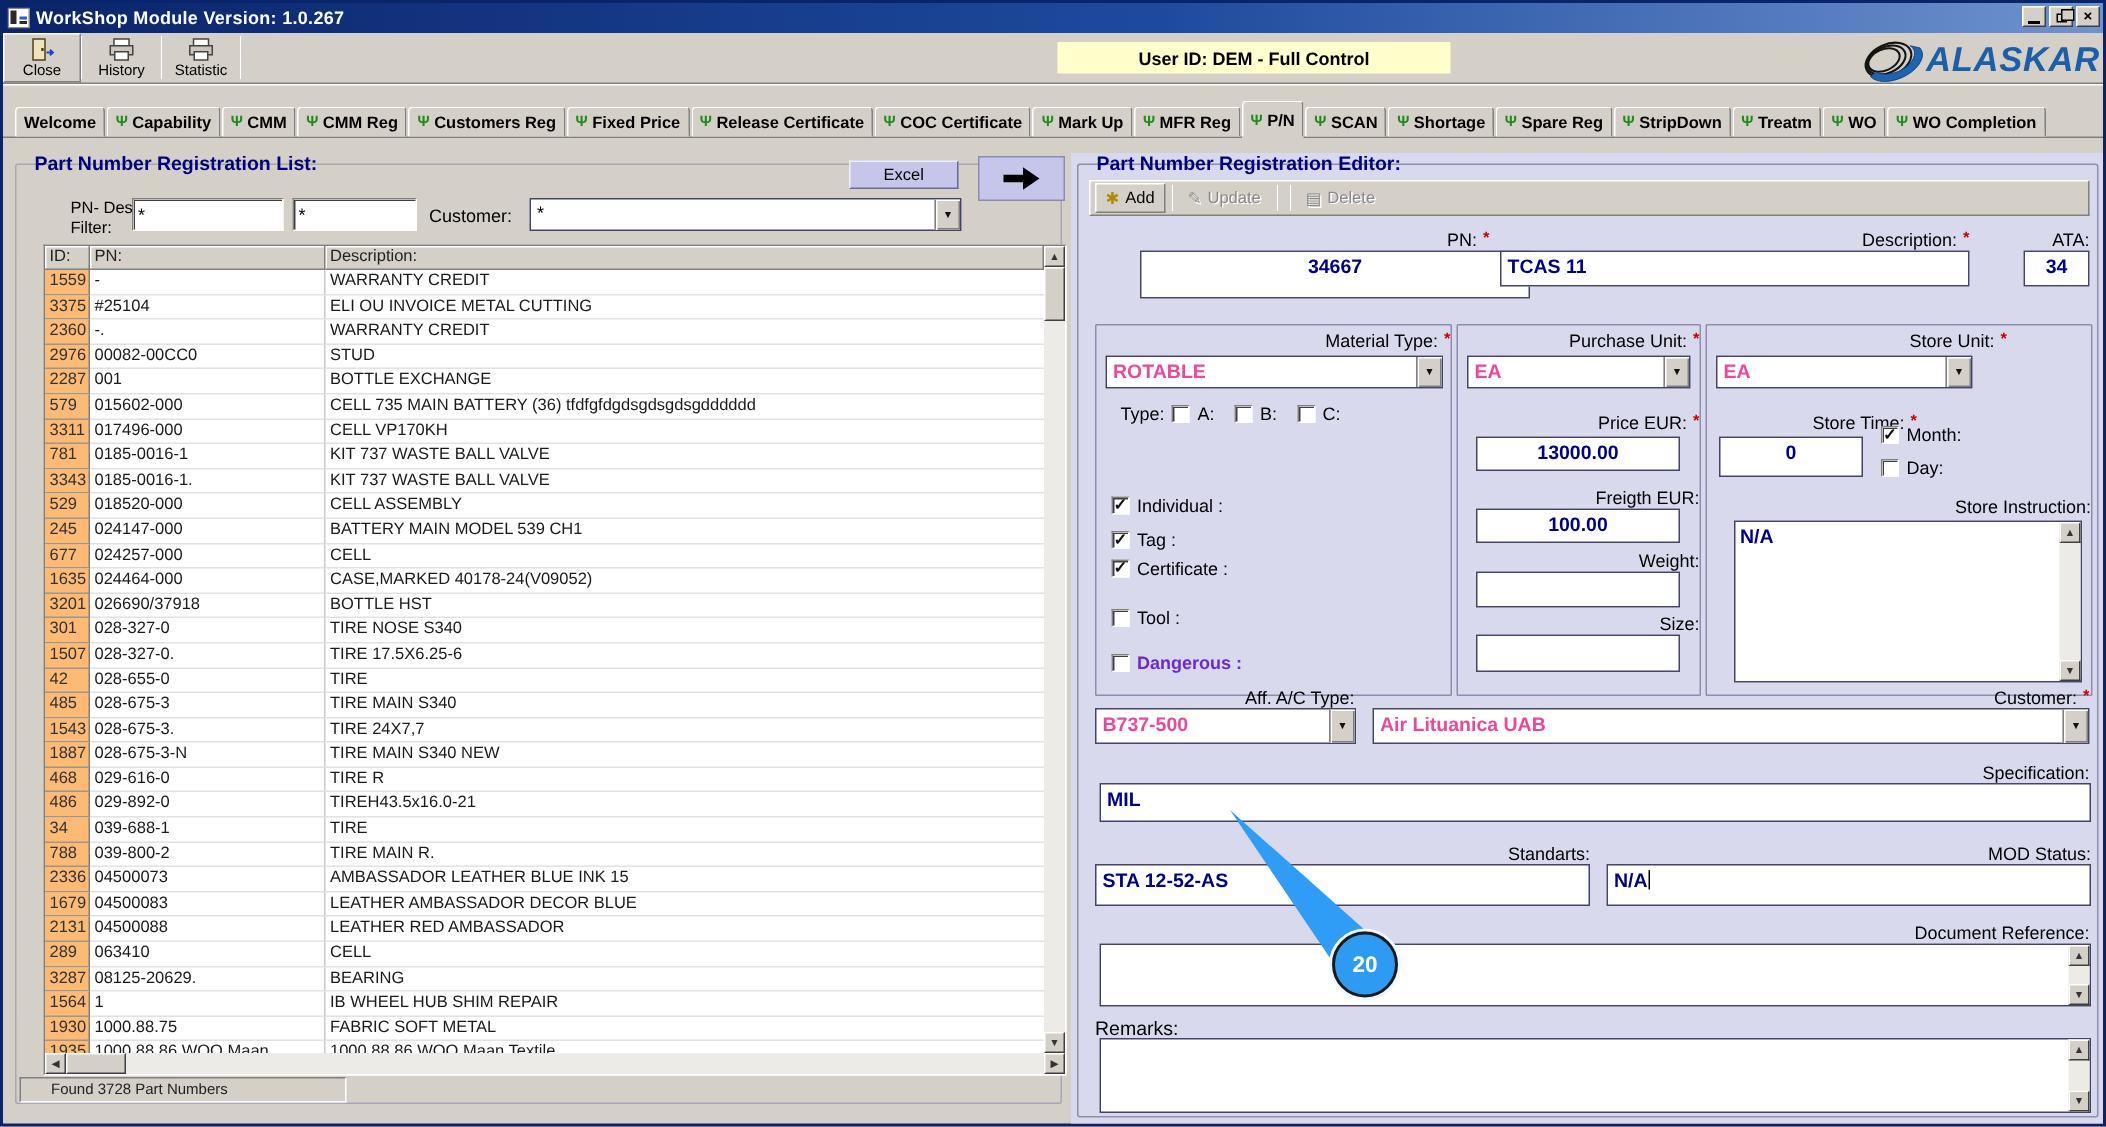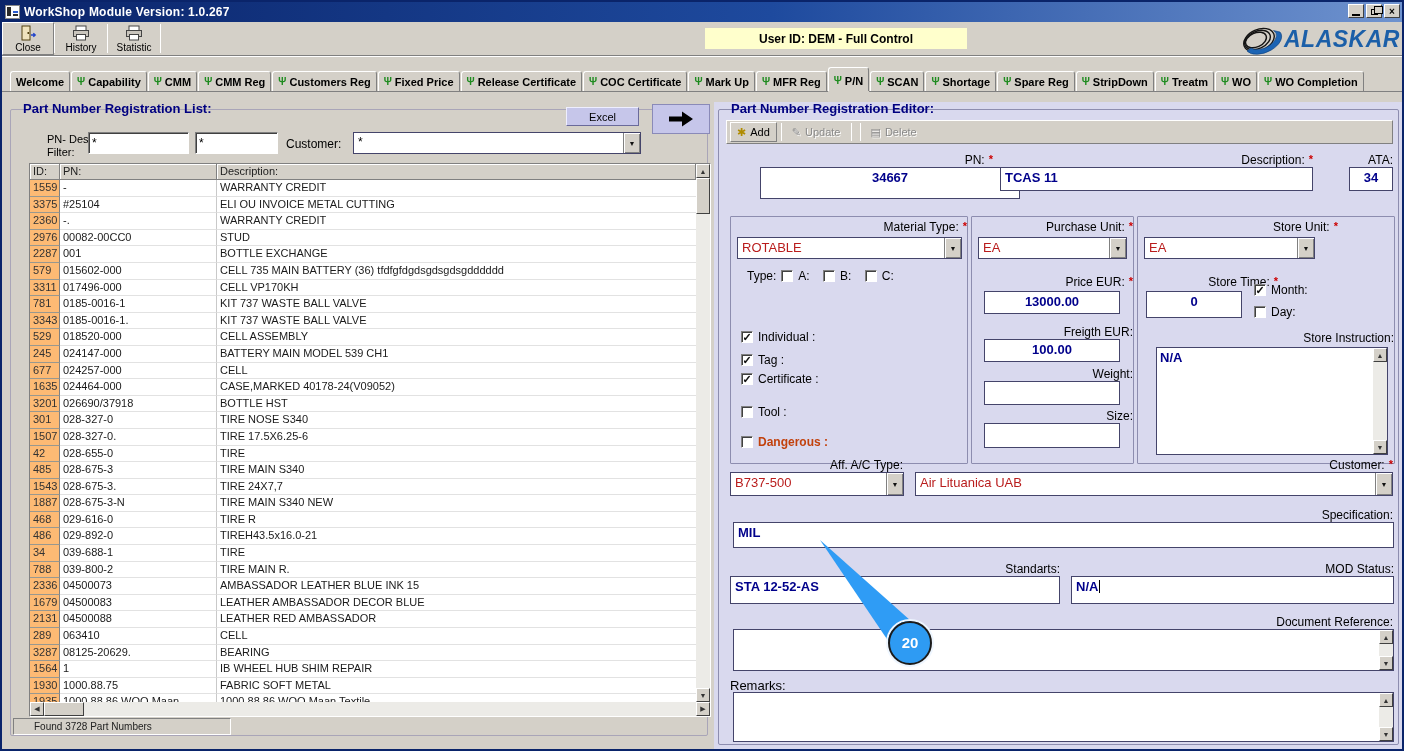--- a/index.html
+++ b/index.html
@@ -51,21 +51,21 @@
     font-weight:bold; font-size:13px; }
   .sunken { border:1px solid; border-color:#808080 #fff #fff #808080;
     box-shadow:inset 1px 1px 0 #404040; background:#fff; }
   .field { position:absolute; background:#fff; border:1px solid #44446a; color:#00008b;
     font-weight:bold; font-size:13px; padding:2px 4px; overflow:hidden; white-space:nowrap; }
   .field.center { text-align:center; }
   .lbl { position:absolute; font-size:12px; color:#000; white-space:nowrap; }
   .lbl.center { text-align:right; }
   .req { color:#cc0000; font-weight:bold; font-size:11px; vertical-align:top; margin-left:4px; }
   .combo { position:absolute; background:#fff; border:1px solid #44446a; display:flex; }
-  .combo .cval { flex:1; color:#b91c1c; font-weight:normal; font-size:13px; padding:2px 4px;
+  .combo .cval { flex:1; color:#ec4899; font-weight:bold; font-size:13px; padding:2px 4px;
     overflow:hidden; white-space:nowrap; }
   .combo .cbtn { width:17px; background:#d4d0c8; border-left:1px solid #808080;
     box-shadow:inset 1px 1px 0 #fff, inset -1px -1px 0 #808080; display:flex; align-items:center;
     justify-content:center; font-size:7px; color:#111; }
   .cb { display:inline-block; width:12px; height:12px; background:#fff; border:1px solid;
     border-color:#808080 #fff #fff #808080; box-shadow:inset 1px 1px 0 #404040;
     font-size:11px; line-height:11px; text-align:center; color:#111; font-weight:bold; vertical-align:-2px; }
   .cbrow { position:absolute; font-size:12px; color:#000; white-space:nowrap; display:flex;
     align-items:center; gap:5px;justify-content:center; }
   .vscroll { position:absolute; top:0; right:0; bottom:0; width:14px; background:#ecebe7; display:flex;
@@ -547,21 +547,21 @@
         <span>Tag :</span>
         </div>
       <div class="cbrow" style="left:10px;top:155px;">
         <span class="cb on">✓</span>
         <span>Certificate :</span>
         </div>
       <div class="cbrow" style="left:10px;top:188px;">
         <span class="cb"></span>
         <span>Tool :</span>
         </div>
-      <div class="cbrow" style="left:10px;top:218px;color:#c2410c;font-weight:bold;">
+      <div class="cbrow" style="left:10px;top:218px;color:#6d28d9;font-weight:bold;">
         <span class="cb"></span>
         <span>Dangerous :</span>
         </div>
     </div>
 
     <div class="gb" id="gb-purchase">
       <div class="lbl center" style="left:0;top:3px;width:100%;">
         <span>Purchase Unit:</span><span class="req">*</span></div>
       <div class="combo" style="left:6px;top:20px;width:149px;height:22px;">
         <span class="cval">EA</span>

